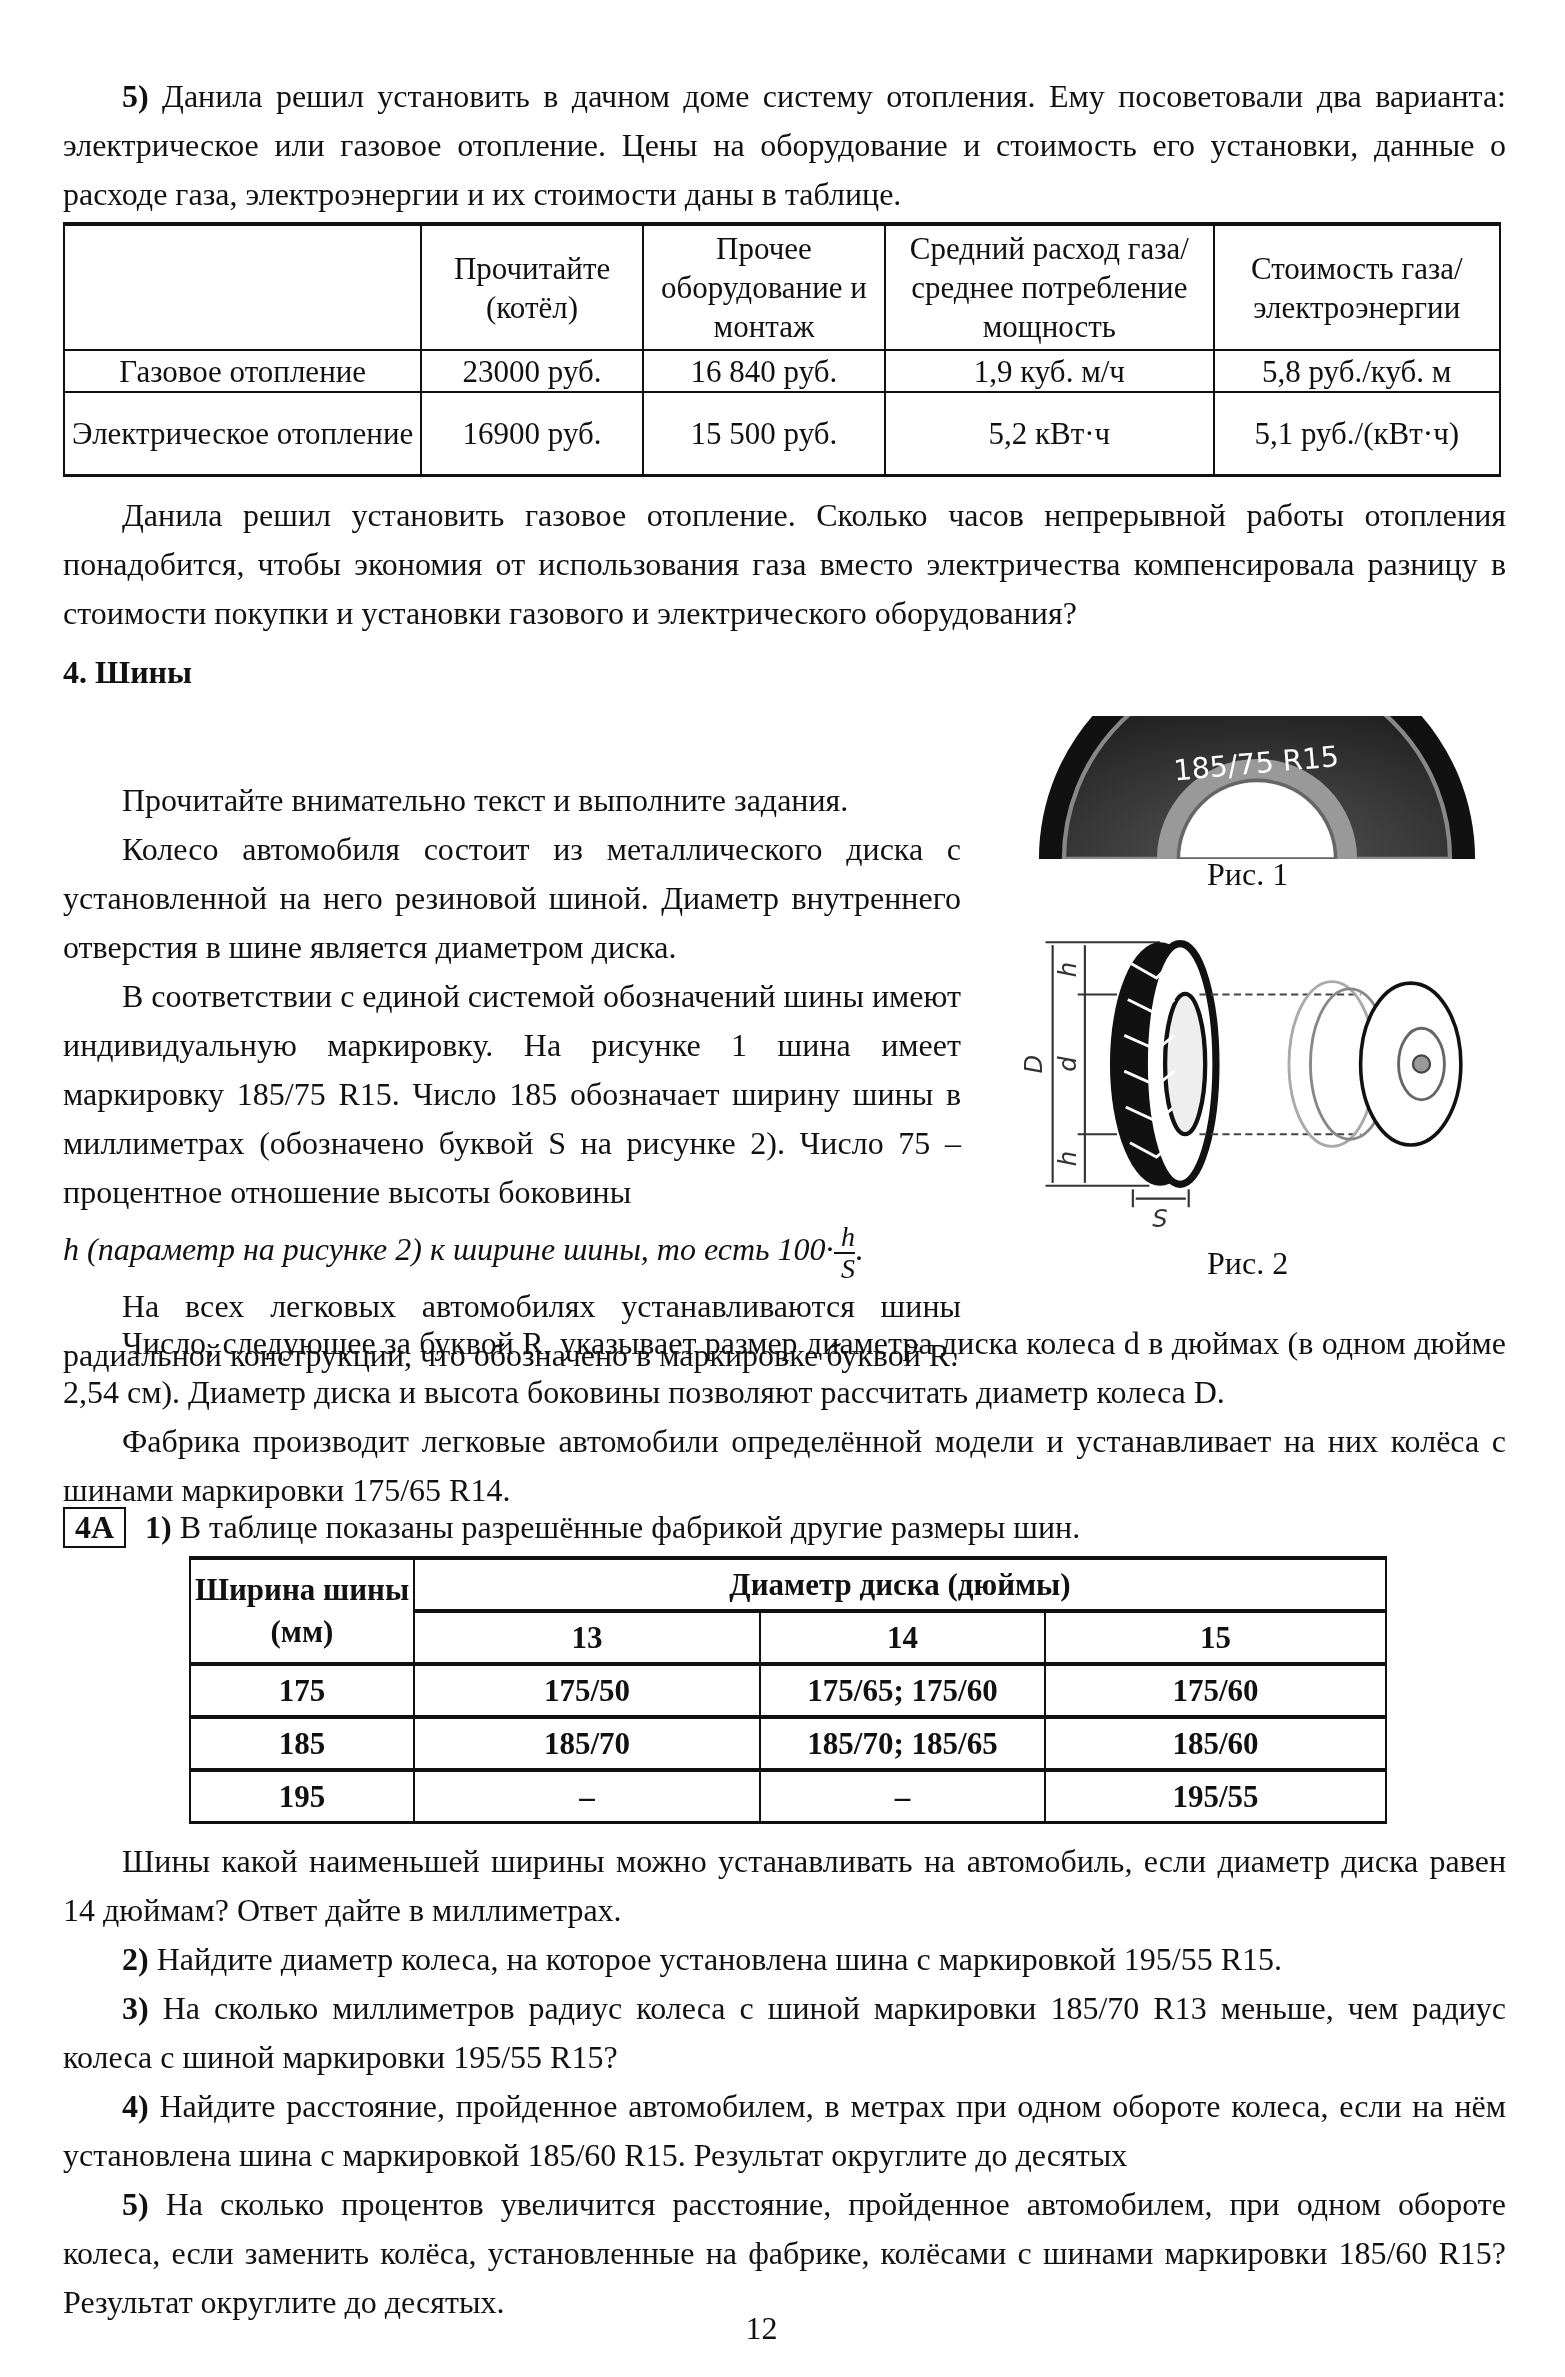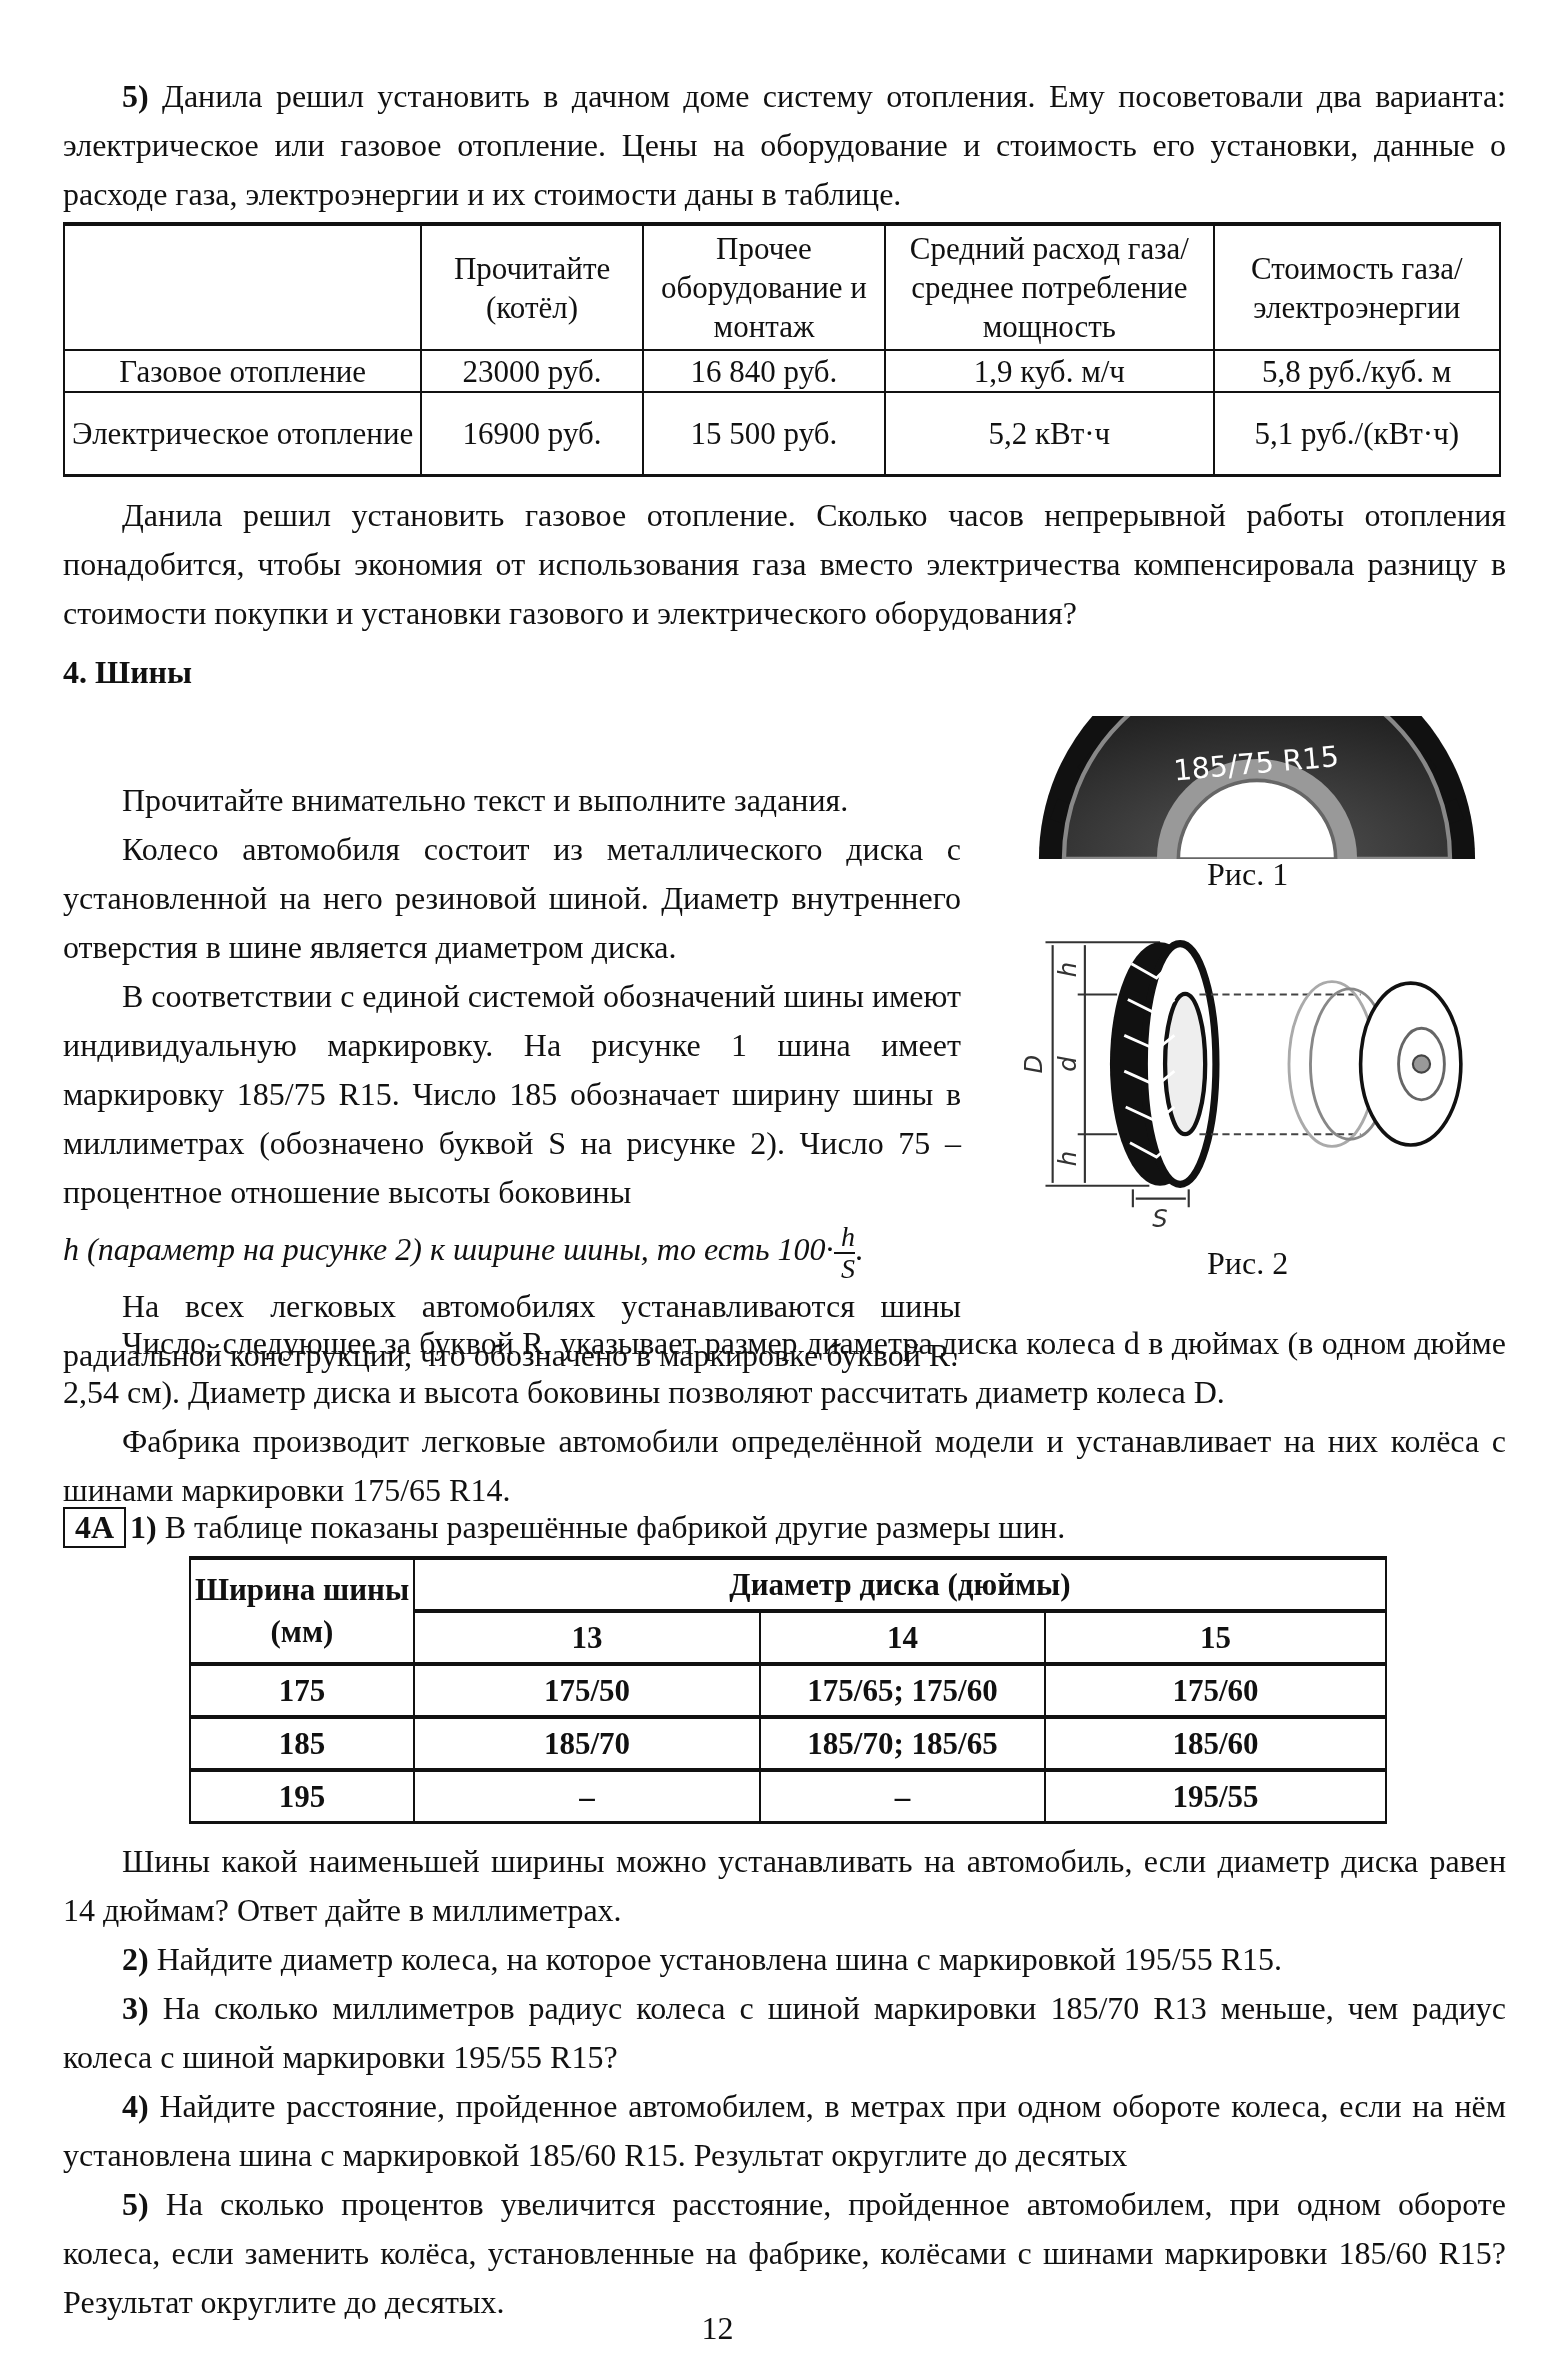--- a/index.html
+++ b/index.html
@@ -16,26 +16,26 @@
   .t1 tr:first-child th { border-top-width: 4.3px; }
   .t1 tr:last-child td { border-bottom-width: 3.6px; margin-top: 24px; }
 
   .t2 { position: absolute; left: 189px; top: 1556px; width: 1198px; font-size: 31px; line-height: 42px; }
   .t2 td, .t2 th { border: 2.1px solid #111; text-align: center; font-weight: bold; height: 49px; padding: 0; }
   .t2 tr:first-child th { border-top-width: 4.3px; }
   .t2 tr.sep td { border-top-width: 4.3px; }
   .t2 tr:last-child td { border-bottom-width: 3.6px; }
 
   .section-title { position: absolute; left: 63px; top: 648px; font-size: 32px; font-weight: bold; line-height: 49px; }
-  .badge { display: inline-block; border: 2.1px solid #111; padding: 0 10px; font-weight: bold; line-height: 37px; margin-right: 4px; }
+  .badge { display: inline-block; border: 2.1px solid #111; padding: 0 10px; font-weight: bold; line-height: 37px; margin-right: 19px; }
   .caption { position: absolute; font-size: 32px; }
   .frac { display: inline-block; vertical-align: middle; text-align: right; font-style: italic; font-size: 28px; line-height: 27px; }
   .frac .bar { display: block; border-top: 2.1px solid #111; width: 21.5px; margin: 1.4px auto; }
   i { font-style: italic; }
-  .pagenum { position: absolute; left: 0; width: 1435px; top: 2310px; text-align: center; font-size: 32px; }
+  .pagenum { position: absolute; left: 0; width: 1435px; top: 2310px; text-align: center; font-size: 32px; padding-left: 44px; }
 </style>
 </head>
 <body>
 
 <div class="abs" style="left:63px; top:72px; width:1443px;">
   <p class="ind"><b class="num">5)</b> <span>Данила решил установить в дачном доме систему отопления. Ему посоветовали два варианта: электрическое или газовое отопление. Цены на оборудование и стоимость его установки, данные о расходе газа, электроэнергии и их стоимости даны в таблице.</span></p>
 </div>
 
 <table class="t1">
   <tbody>

